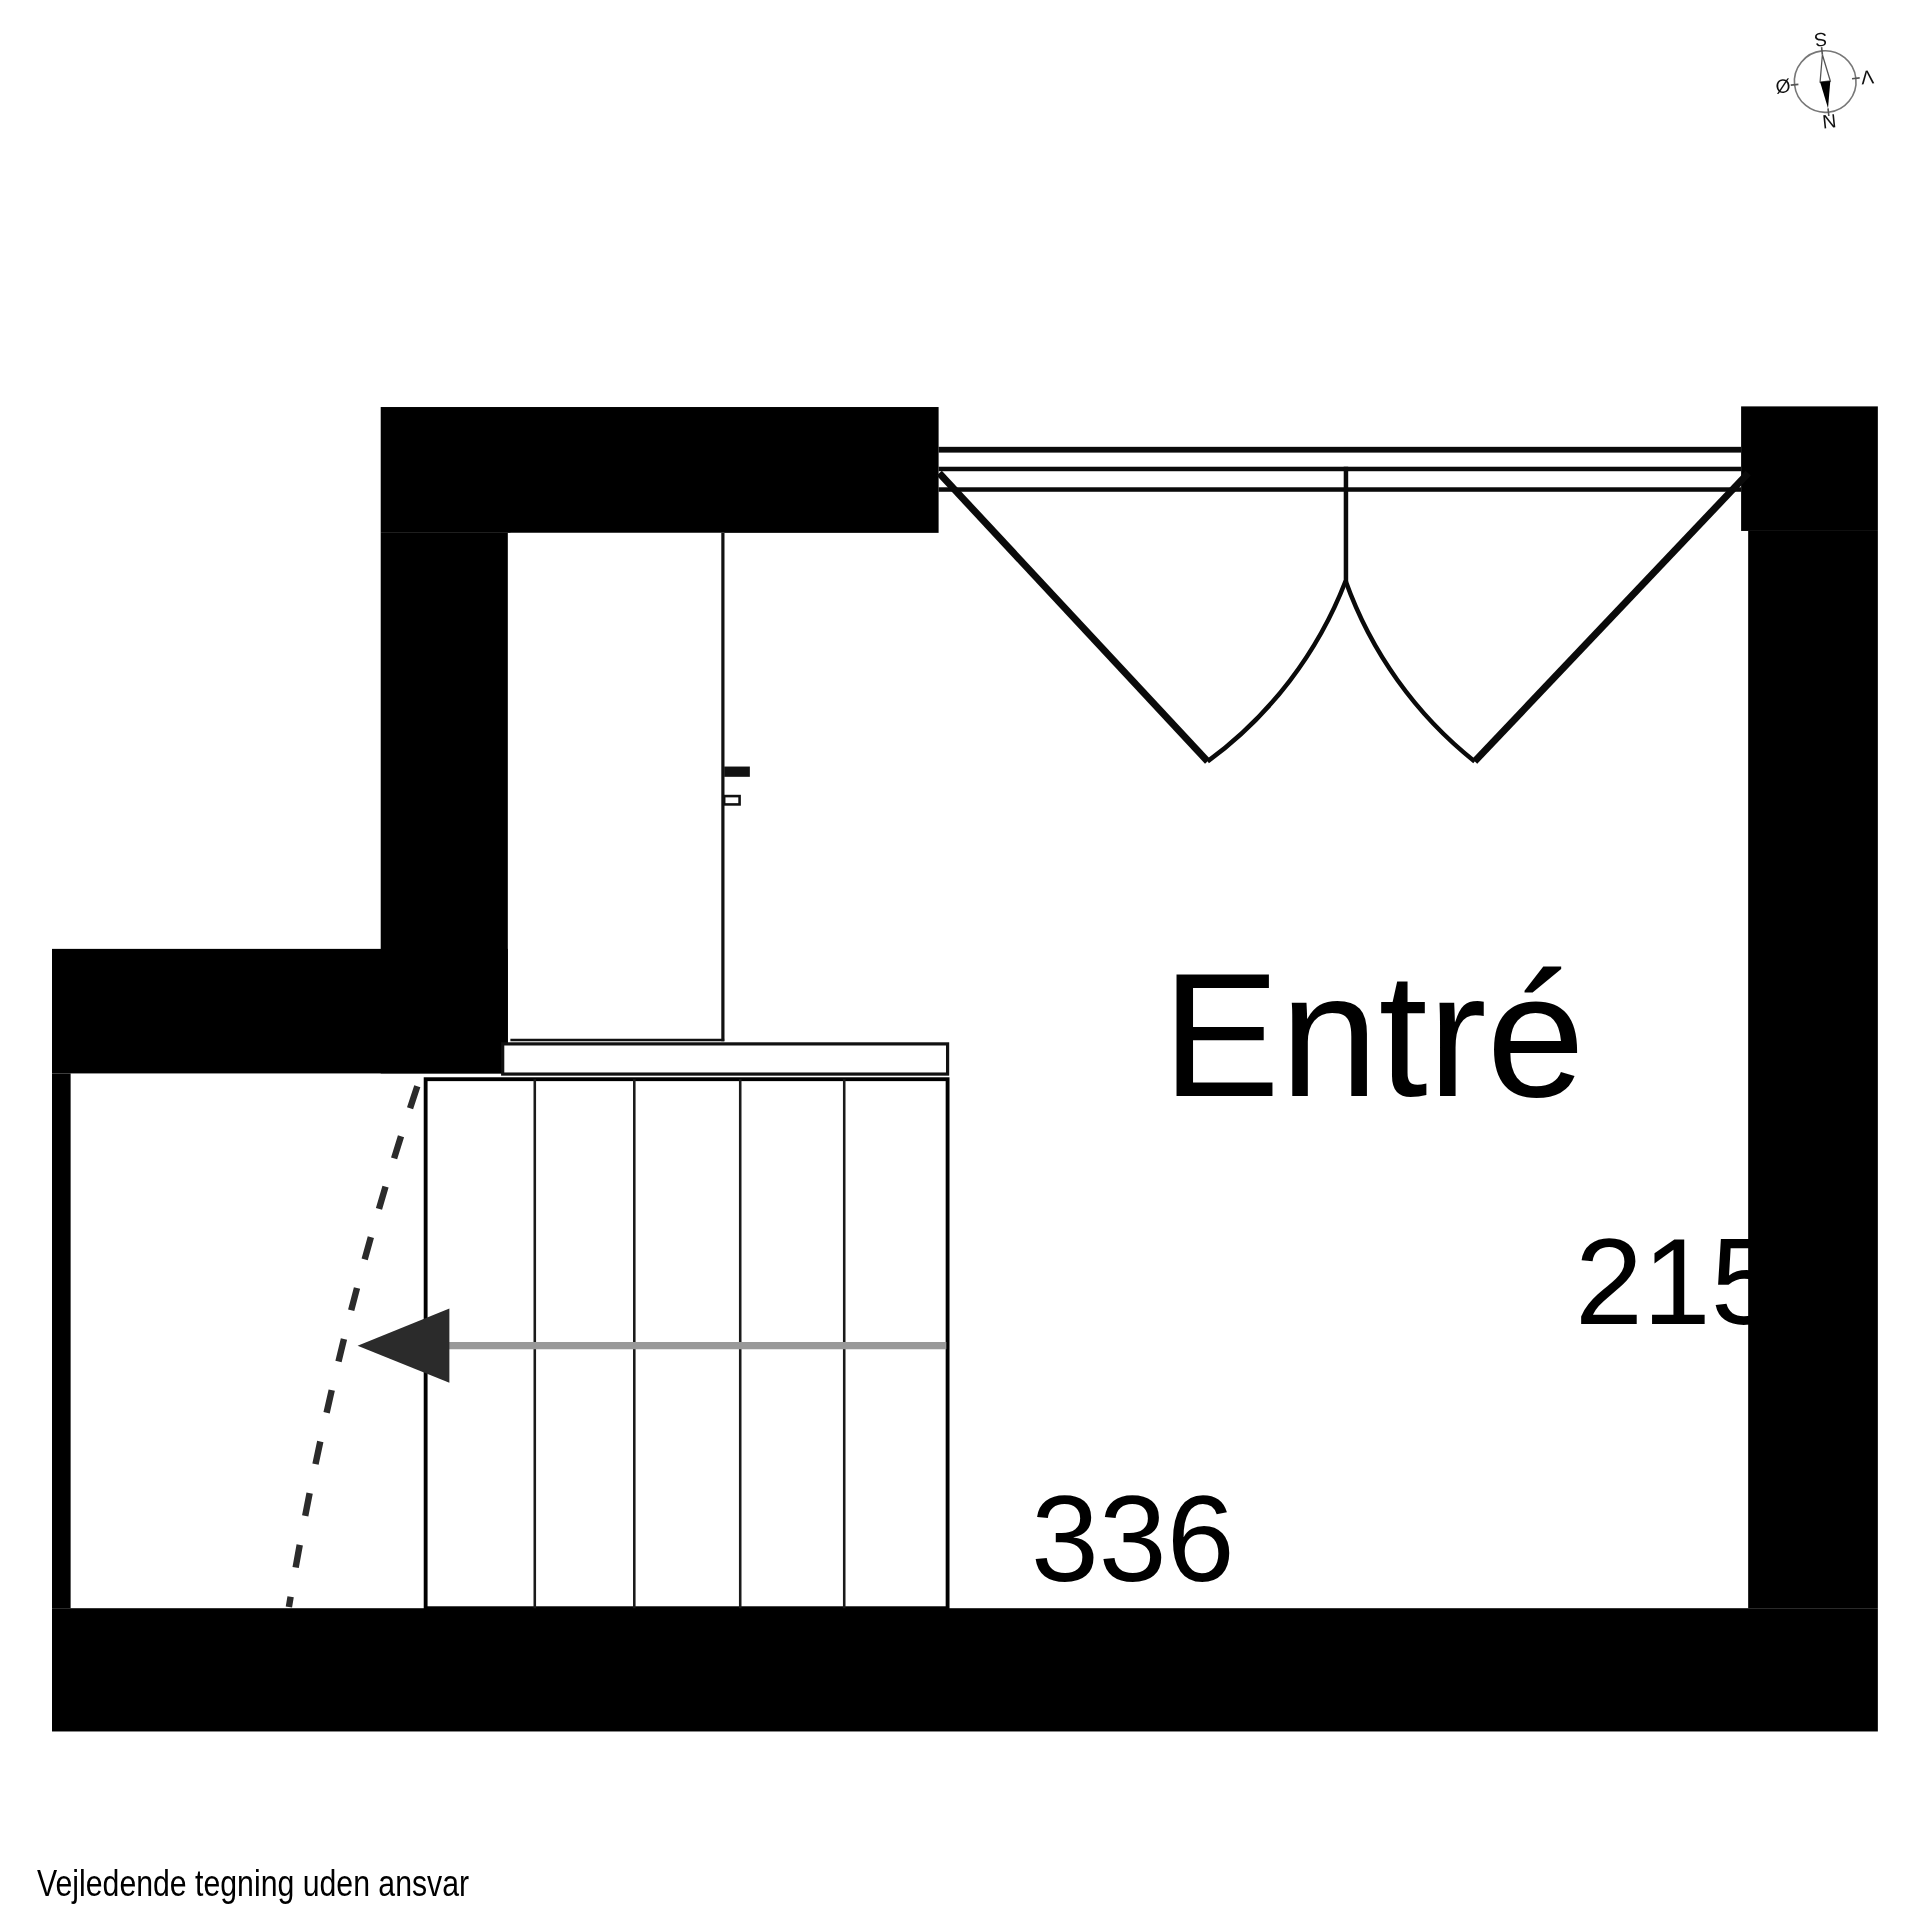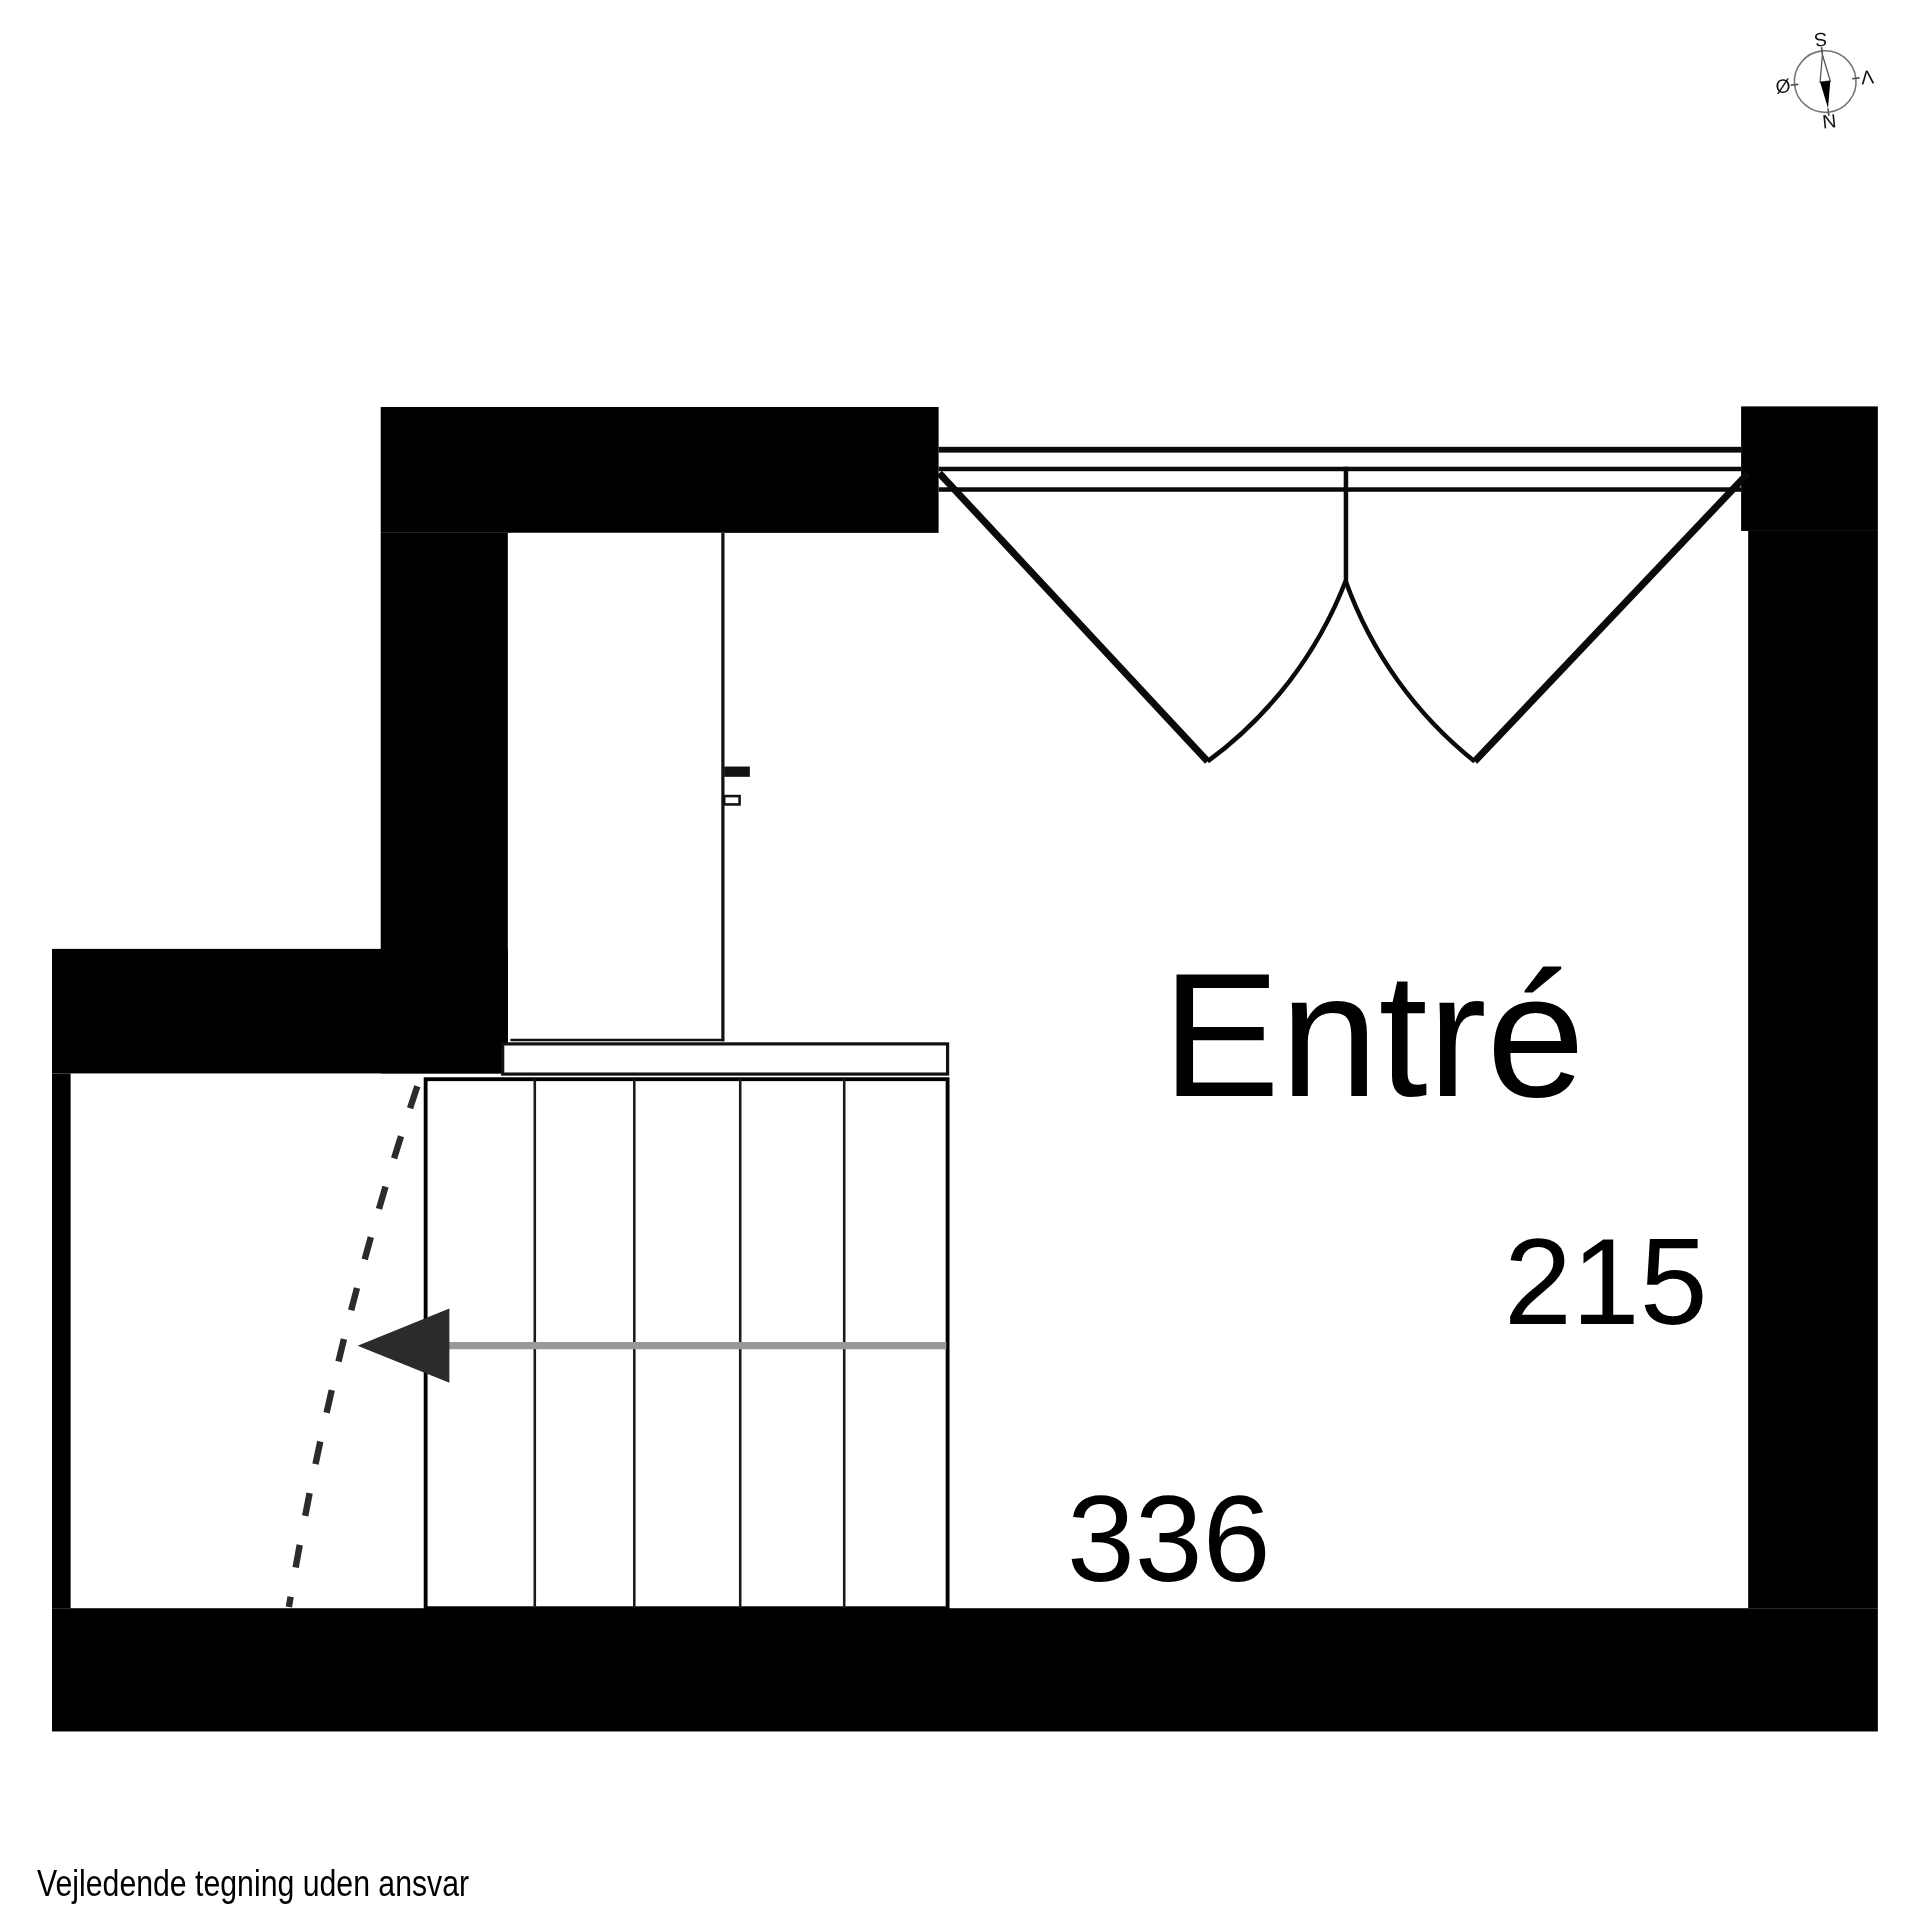--- a/index.html
+++ b/index.html
@@ -1,22 +1,22 @@
 <!DOCTYPE html>
 <html style="font-size:10.3px"><head>
 <meta charset="utf-8">
 <style>
   html,body{margin:0;padding:0;background:#fff;}
   .canvas{position:relative;width:1926px;height:1926px;background:#ffffff;
           font-family:"Liberation Sans",sans-serif;color:#000;overflow:hidden;}
   .label{position:absolute;line-height:1;white-space:nowrap;color:#000;}
   .label--title{left:396px;top:218px;font-size:177px;}
   .label--room {left:1162px;top:947px;font-size:177px;}
-  .label--dim-height{left:1504px;top:1221px;font-size:122px;}
-  .label--dim-width {left:1067px;top:1478px;font-size:122px;}
+  .label--dim-height{left:1575px;top:1221px;font-size:122px;}
+  .label--dim-width {left:1031px;top:1478px;font-size:122px;}
   .label--footer{left:37px;top:1866px;font-size:36px;transform:scaleX(0.84);transform-origin:left top;}
   svg.plan{position:absolute;left:0;top:0;width:1926px;height:1926px;}
   .compass-letter{font-size:30px;fill:#111;font-family:"Liberation Sans",sans-serif;}
 </style>
 </head>
 <body>
 
 <div class="canvas">
 
   <svg class="plan" viewBox="0 0 3000 3000">

